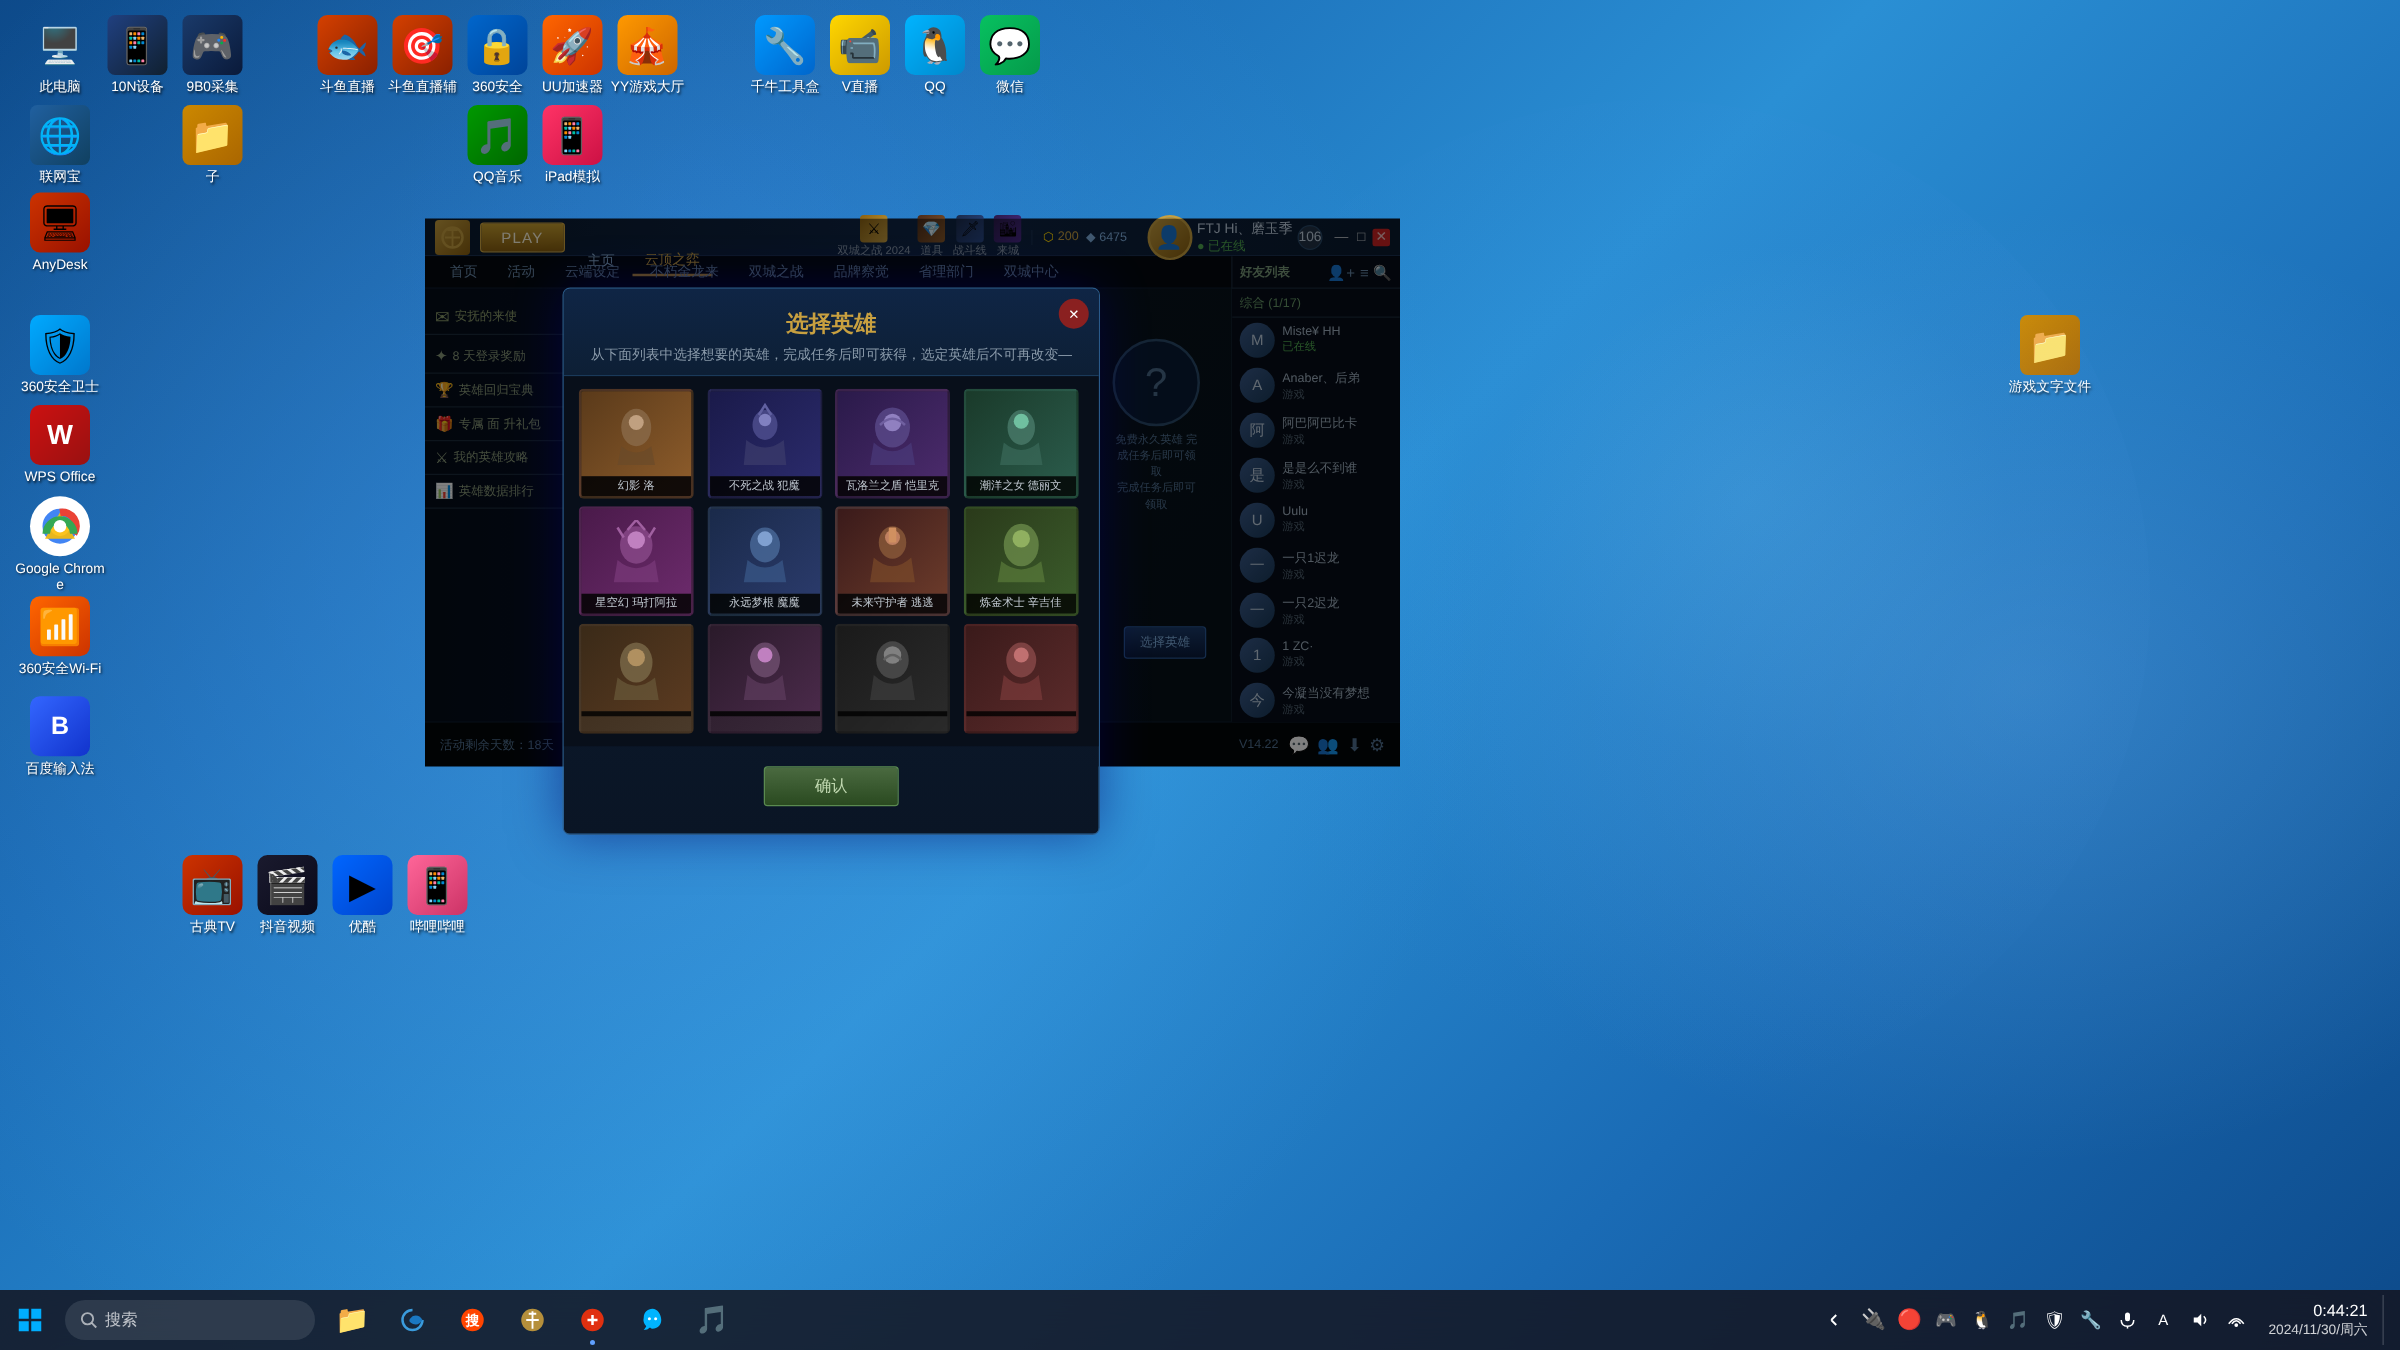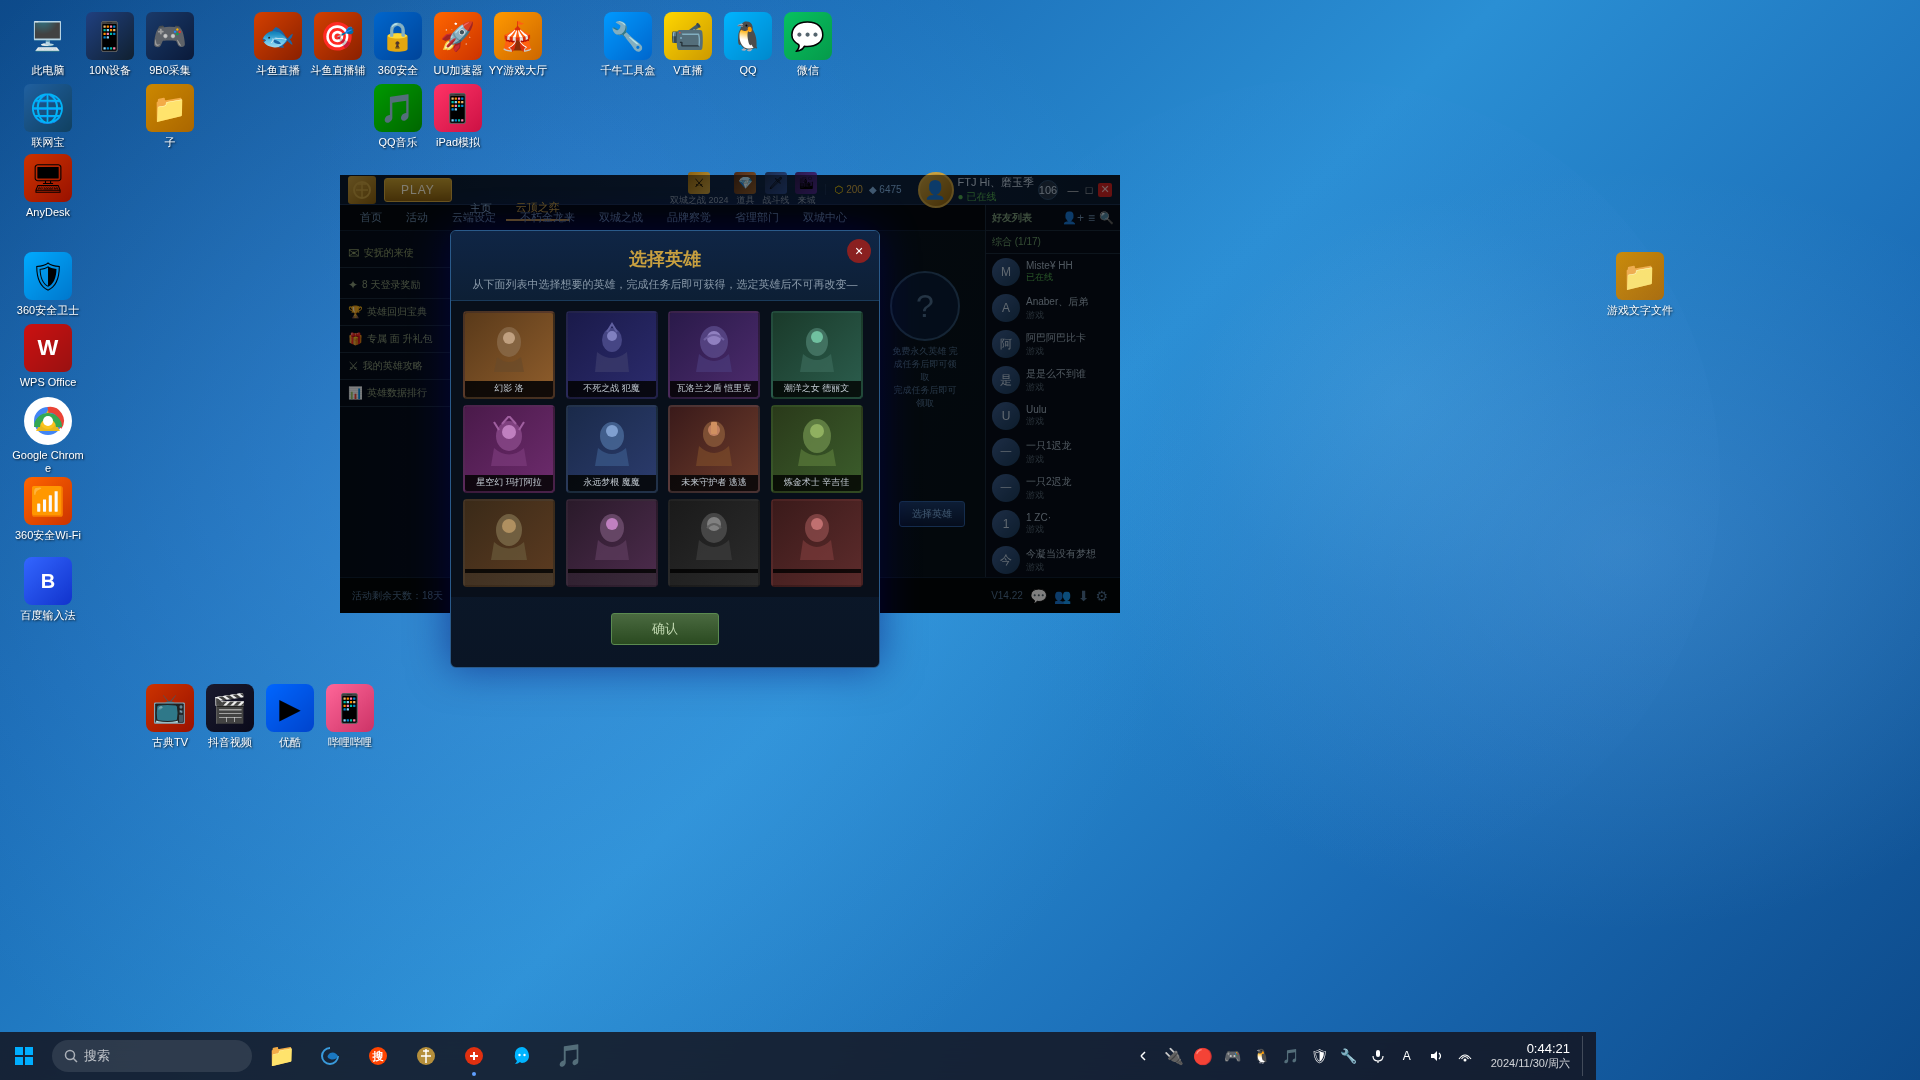--- a/index.html
+++ b/index.html
@@ -82,21 +82,21 @@
       line-height: 1.2;
       max-width: 78px;
       word-break: break-all;
     }
 
     
     .taskbar {
       position: absolute;
       bottom: 0;
       left: 0;
-      width: 1596px;
+      width: 1920px;
       height: 48px;
       background: rgba(20,20,30,0.85);
       backdrop-filter: blur(20px);
       display: flex;
       align-items: center;
       z-index: 1000;
     }
 
     .taskbar-start {
       width: 48px;

